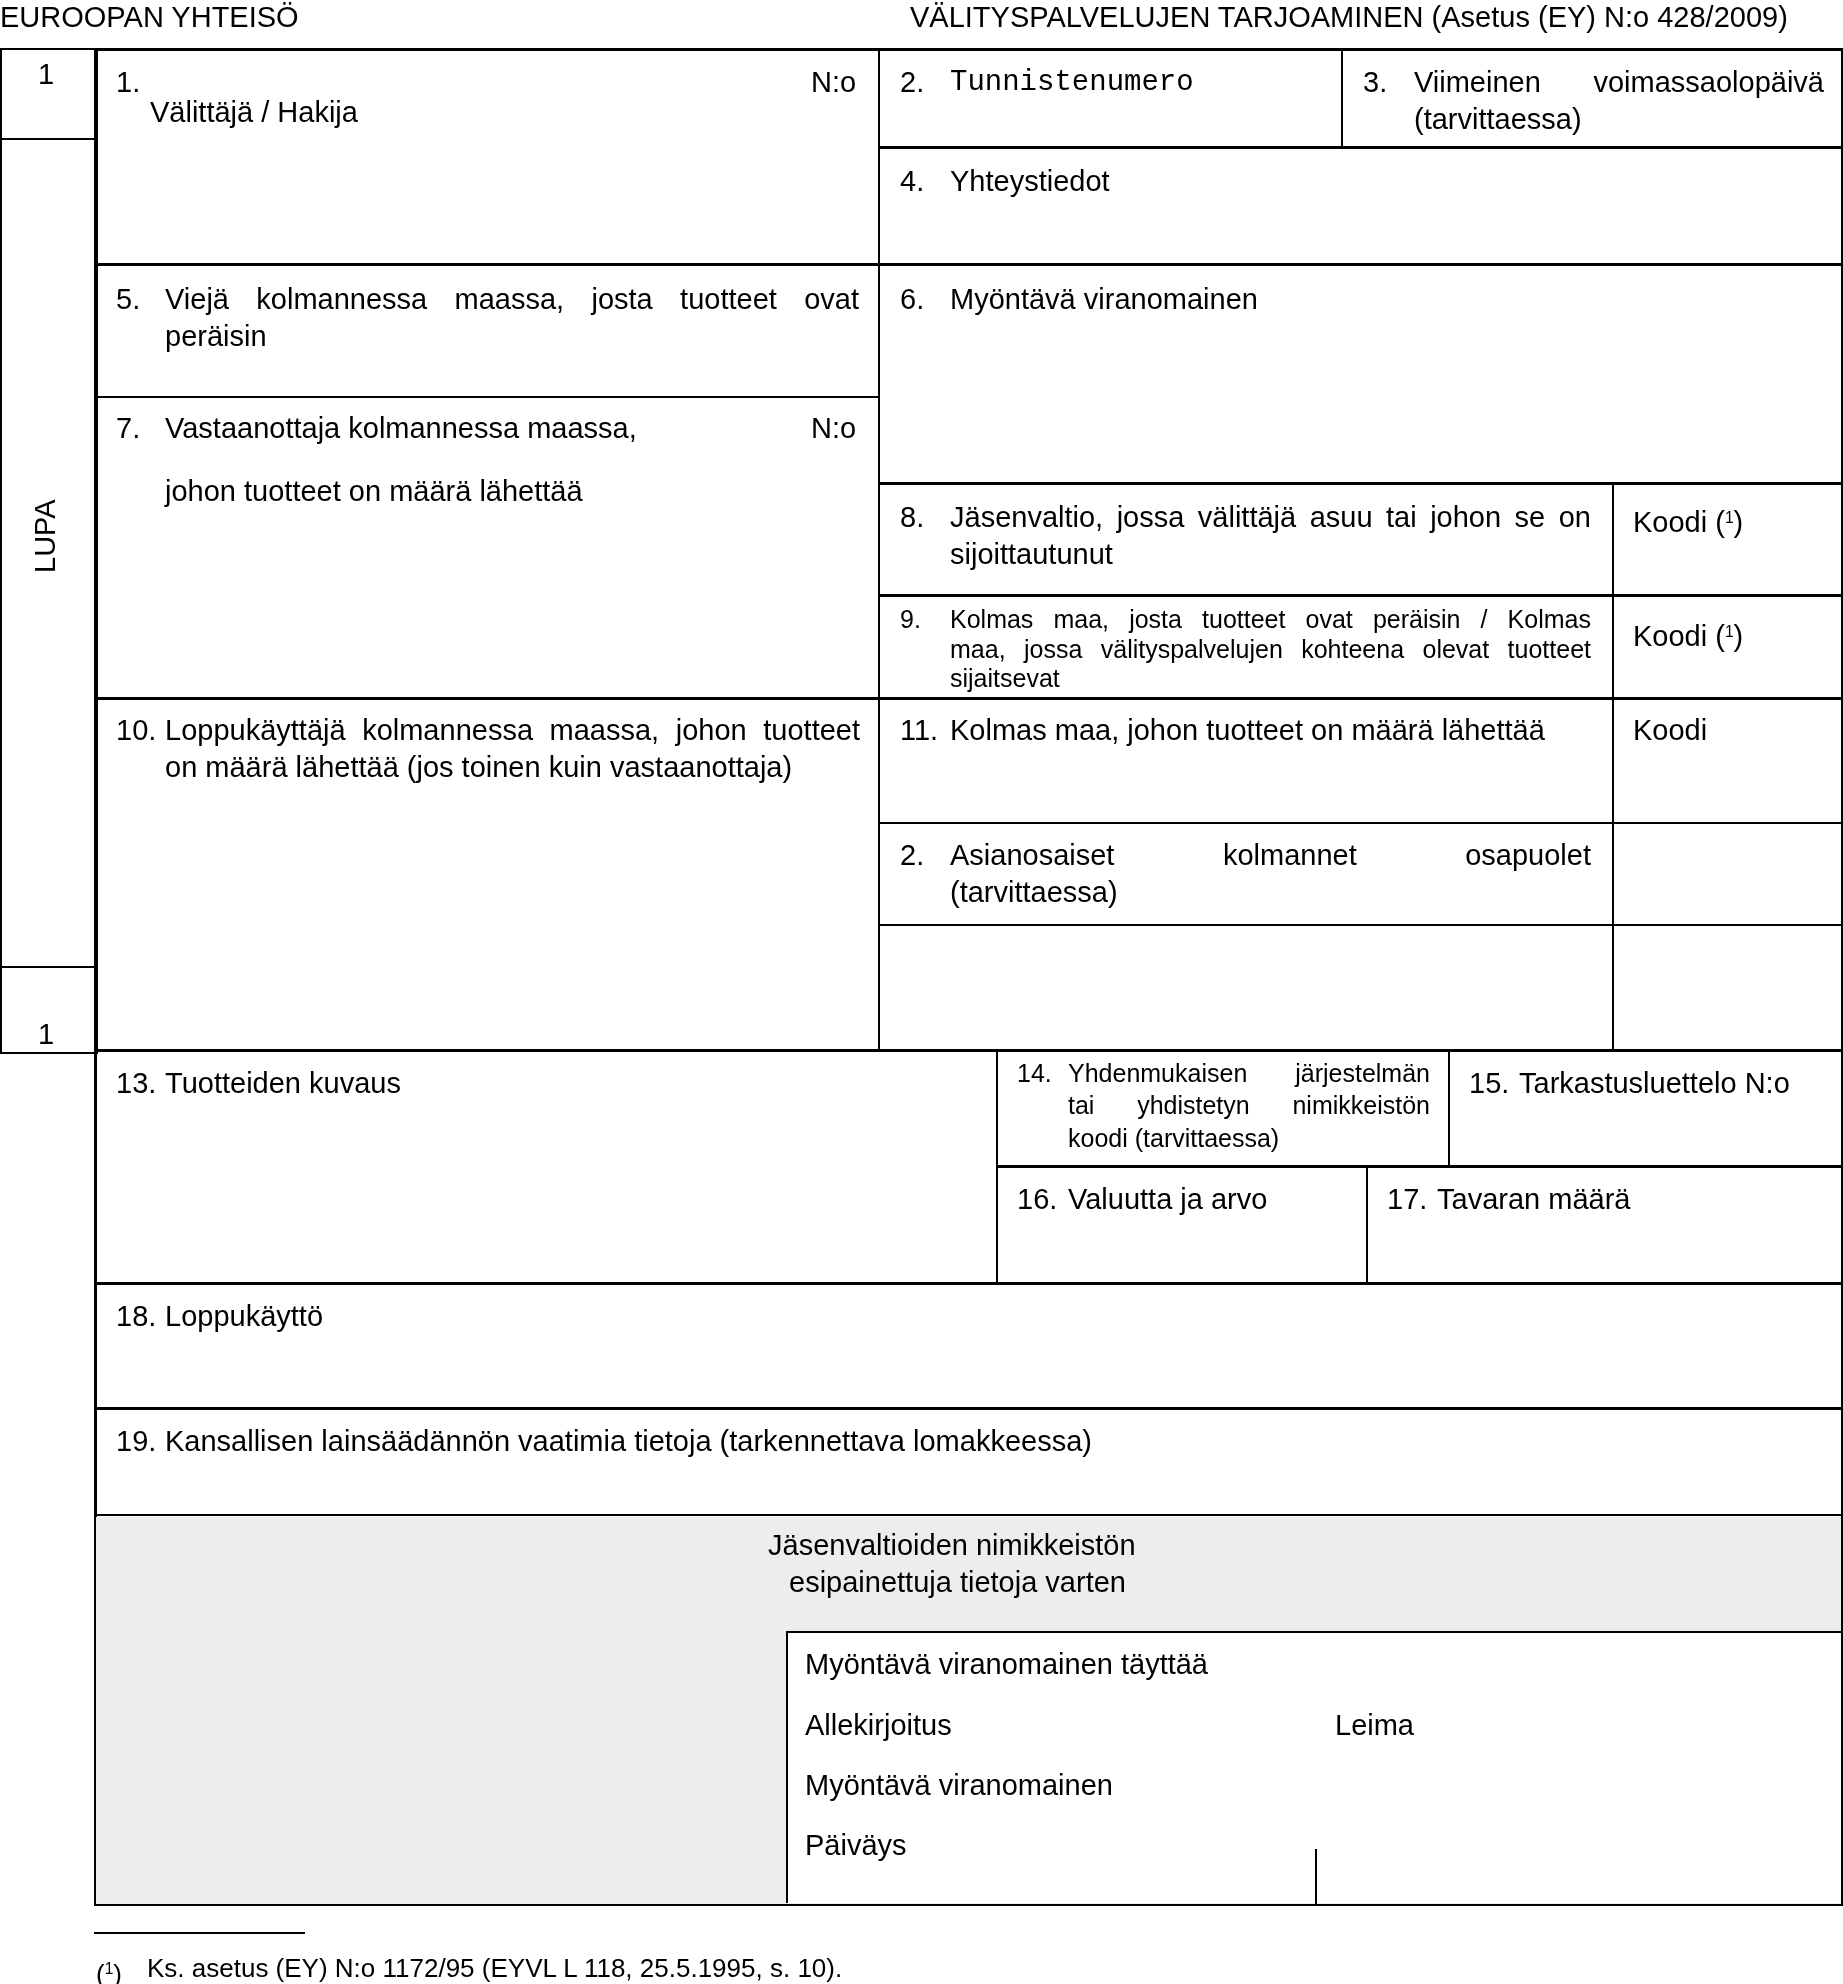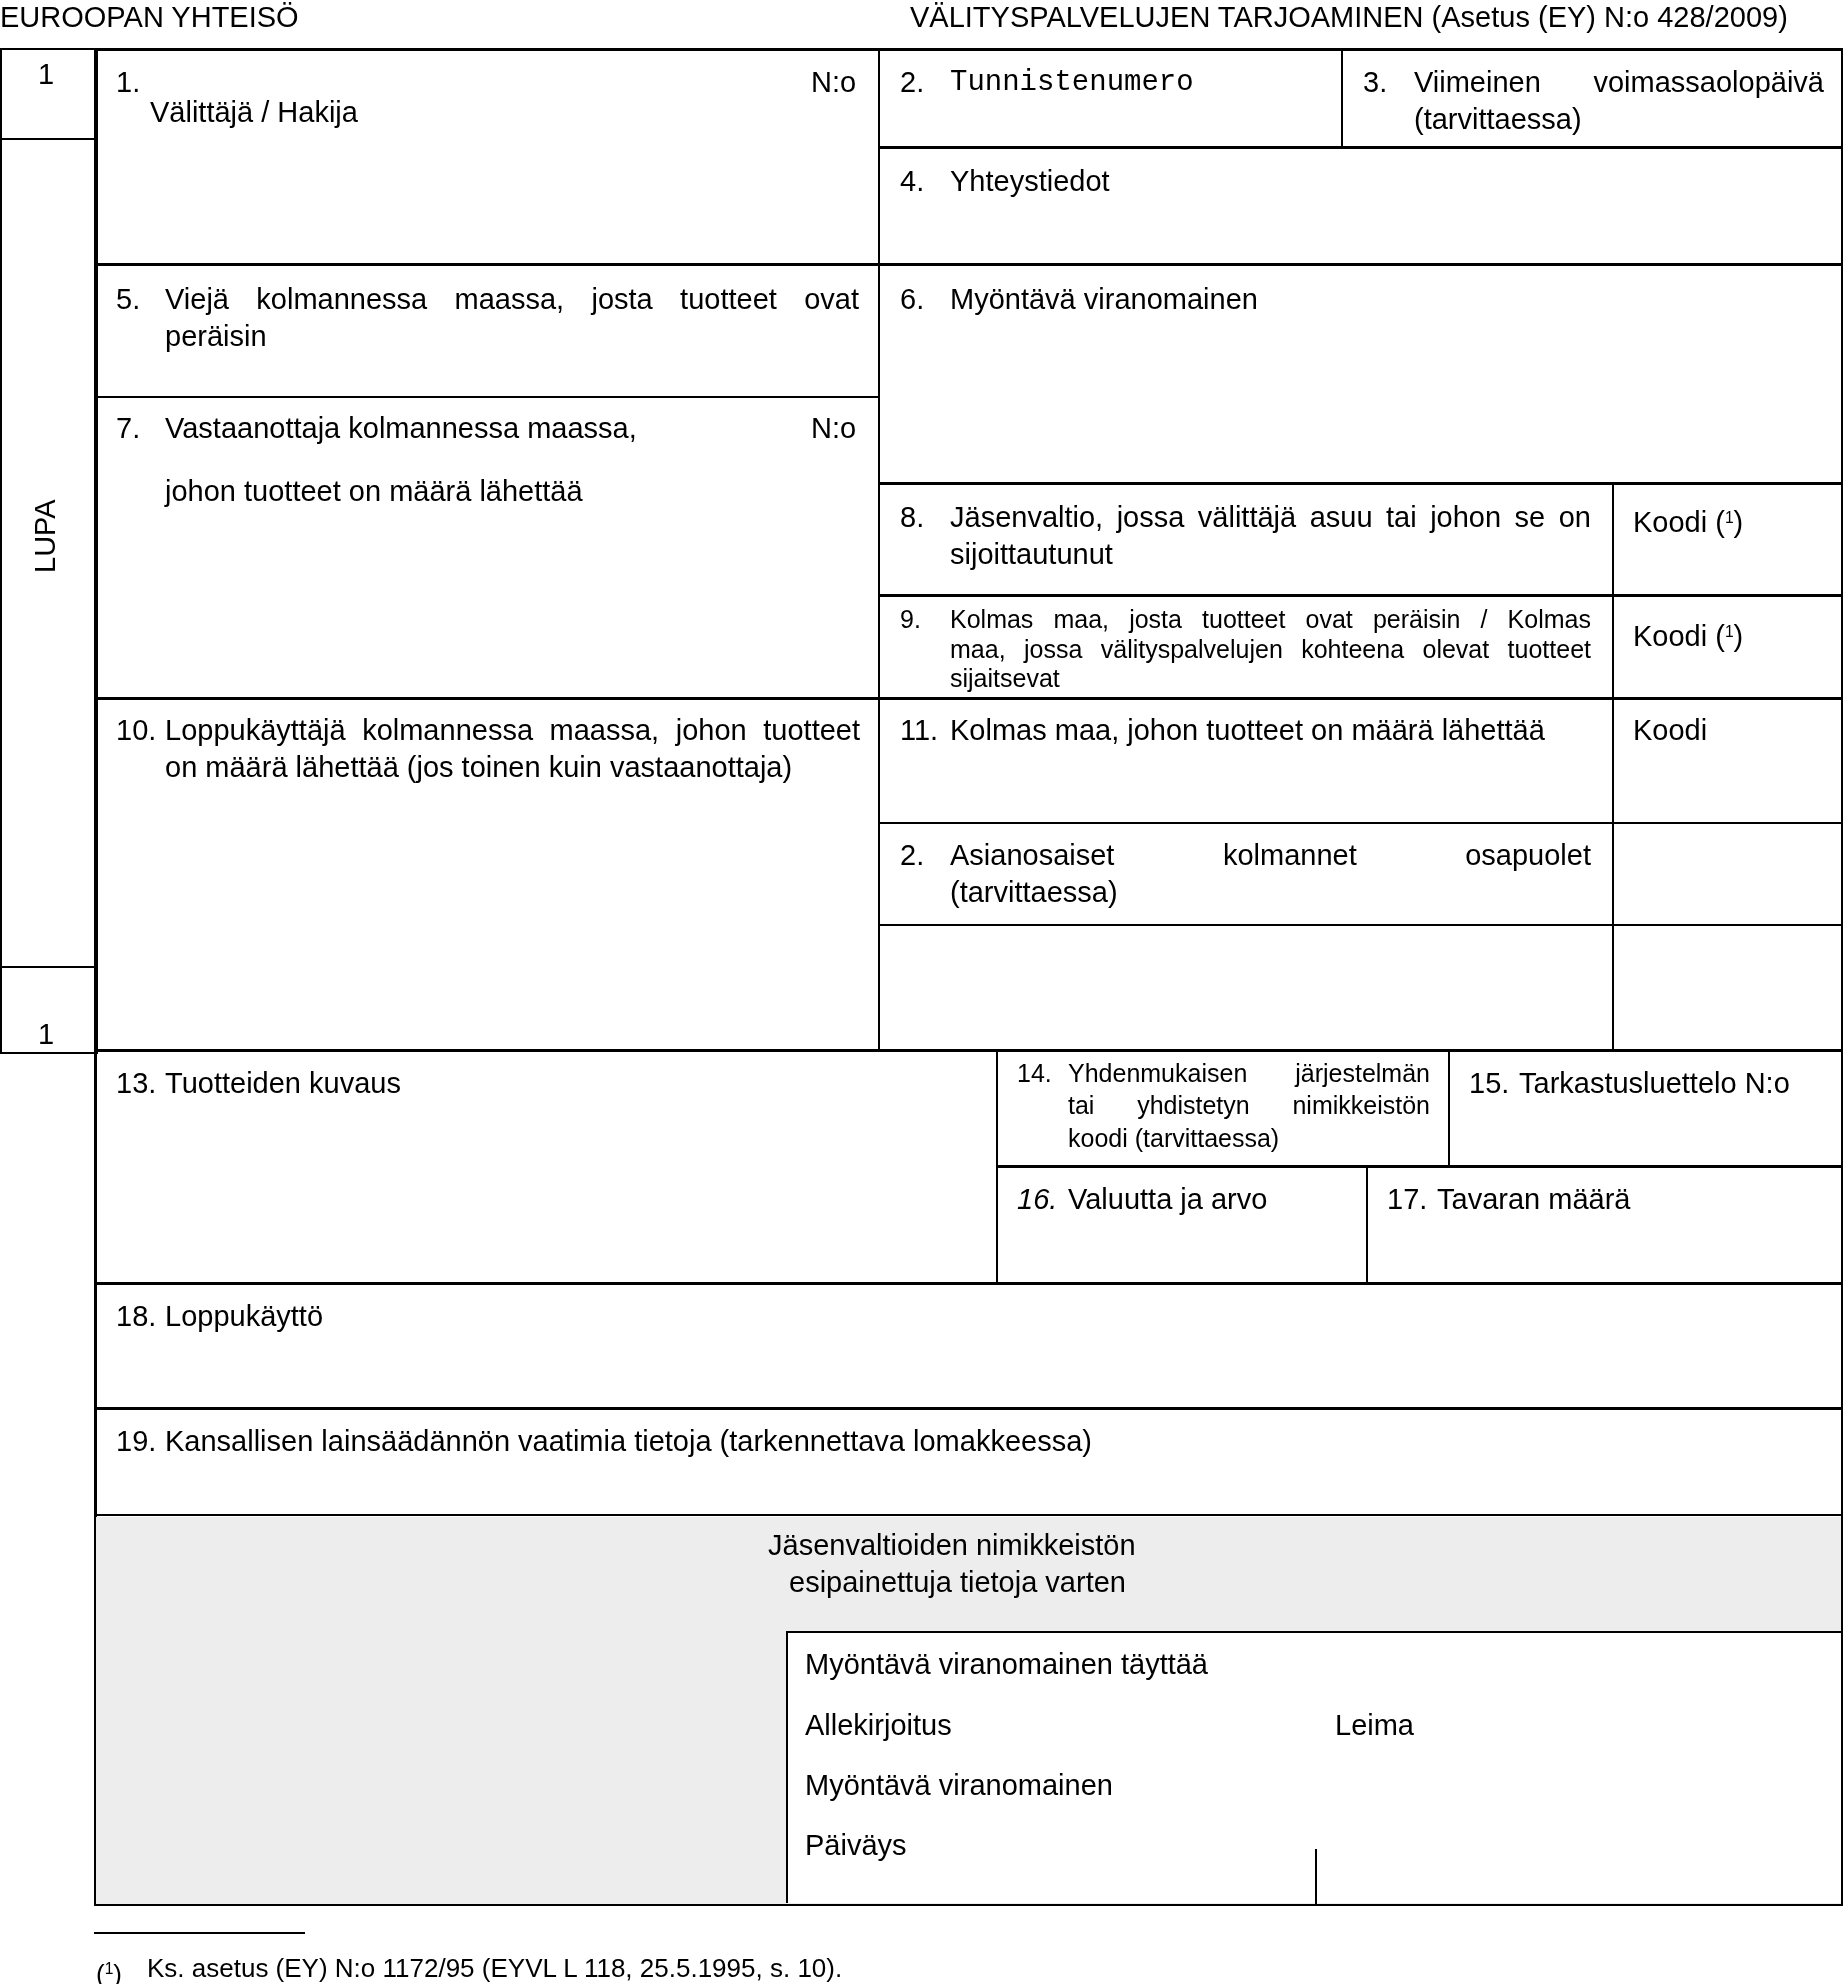--- a/index.html
+++ b/index.html
@@ -117,21 +117,21 @@
 <div class="abs" style="left:98px;top:1107px;width:896px;height:173px;"></div>
 
 <div class="lbl small" style="left:1017px;top:1059px;">14.</div>
 <div class="lbl small just" style="left:1068px;top:1059px;width:362px;">Yhdenmukaisen järjestelmän</div>
 <div class="lbl small just" style="left:1068px;top:1091px;width:362px;">tai yhdistetyn nimikkeistön</div>
 <div class="lbl small" style="left:1068px;top:1124px;">koodi (tarvittaessa)</div>
 
 <div class="lbl" style="left:1469px;top:1065px;">15.</div>
 <div class="lbl" style="left:1519px;top:1065px;">Tarkastusluettelo N:o</div>
 
-<div class="lbl" style="left:1017px;top:1181px;font-style:italic;">16.</div>
+<div class="lbl" style="left:1017px;top:1181px;">16.</div>
 <div class="lbl" style="left:1068px;top:1181px;">Valuutta ja arvo</div>
 <div class="abs" style="left:1000px;top:1221px;width:363px;height:59px;"></div>
 
 <div class="lbl" style="left:1387px;top:1181px;">17.</div>
 <div class="lbl" style="left:1437px;top:1181px;">Tavaran määrä</div>
 <div class="abs" style="left:1370px;top:1221px;width:471px;height:59px;"></div>
 
 <div class="lbl" style="left:116px;top:1298px;">18.</div>
 <div class="lbl" style="left:165px;top:1298px;">Loppukäyttö</div>
 <div class="abs" style="left:98px;top:1338px;width:1743px;height:66px;"></div>

